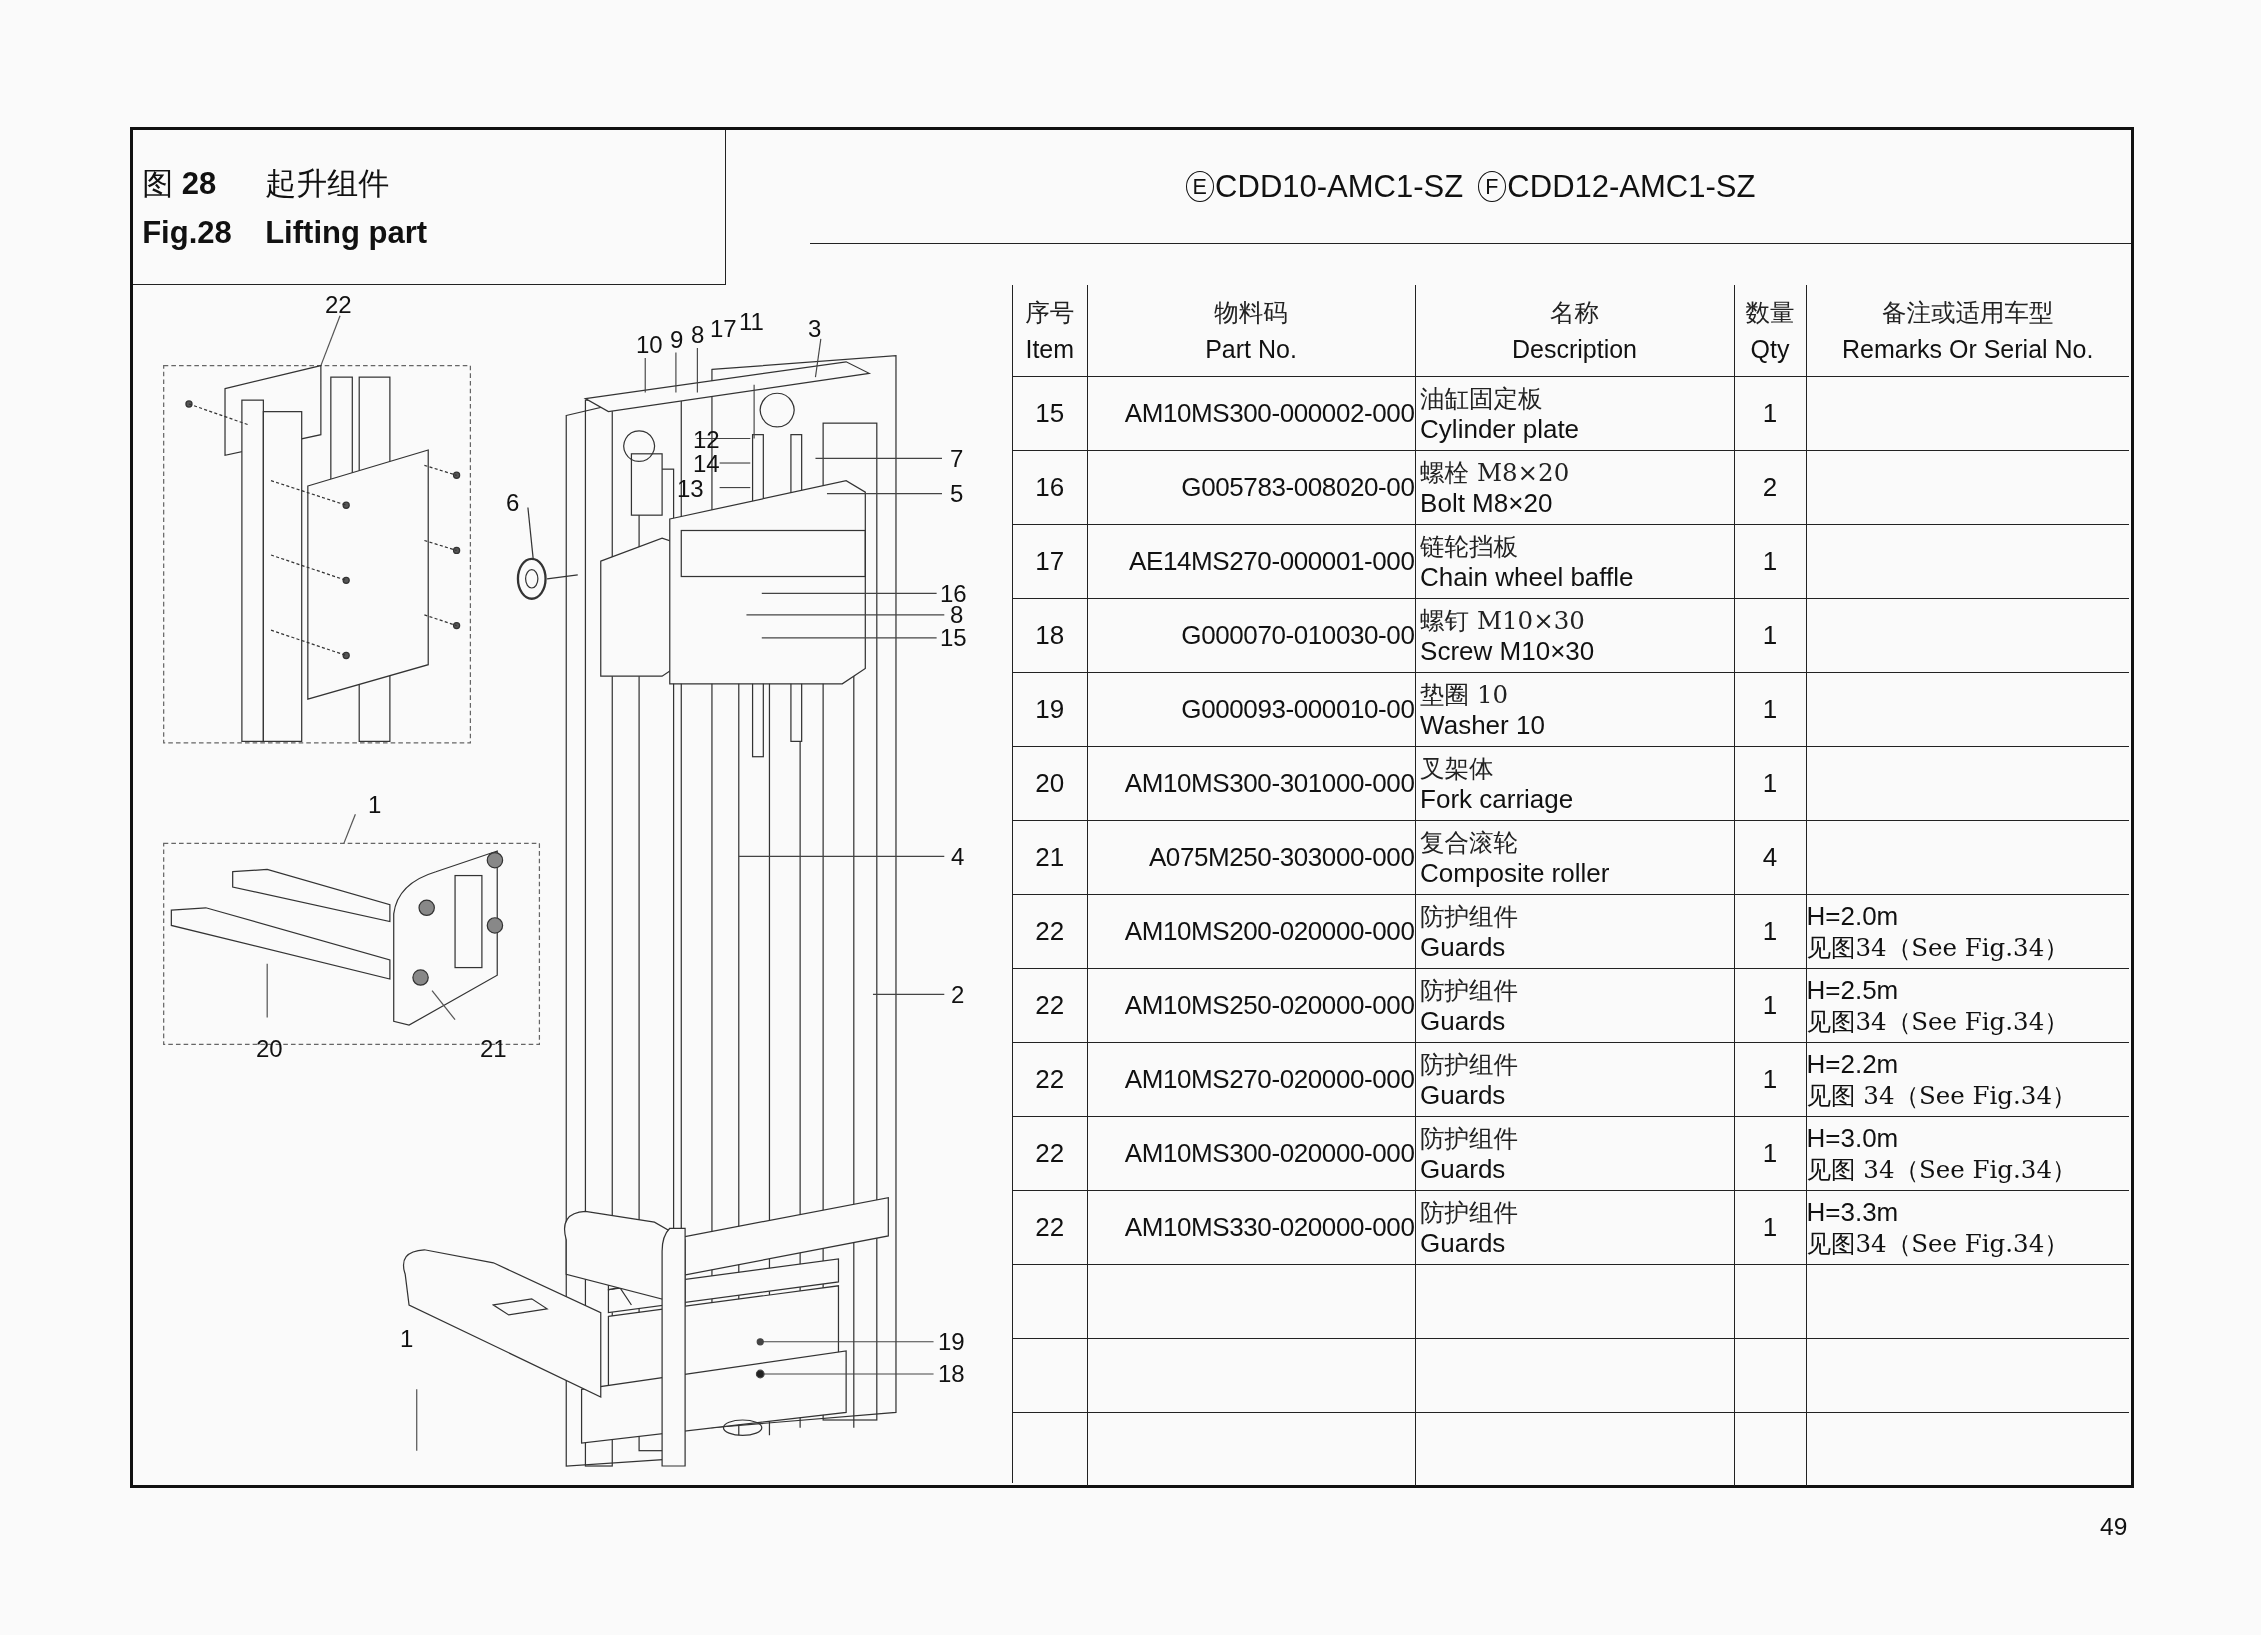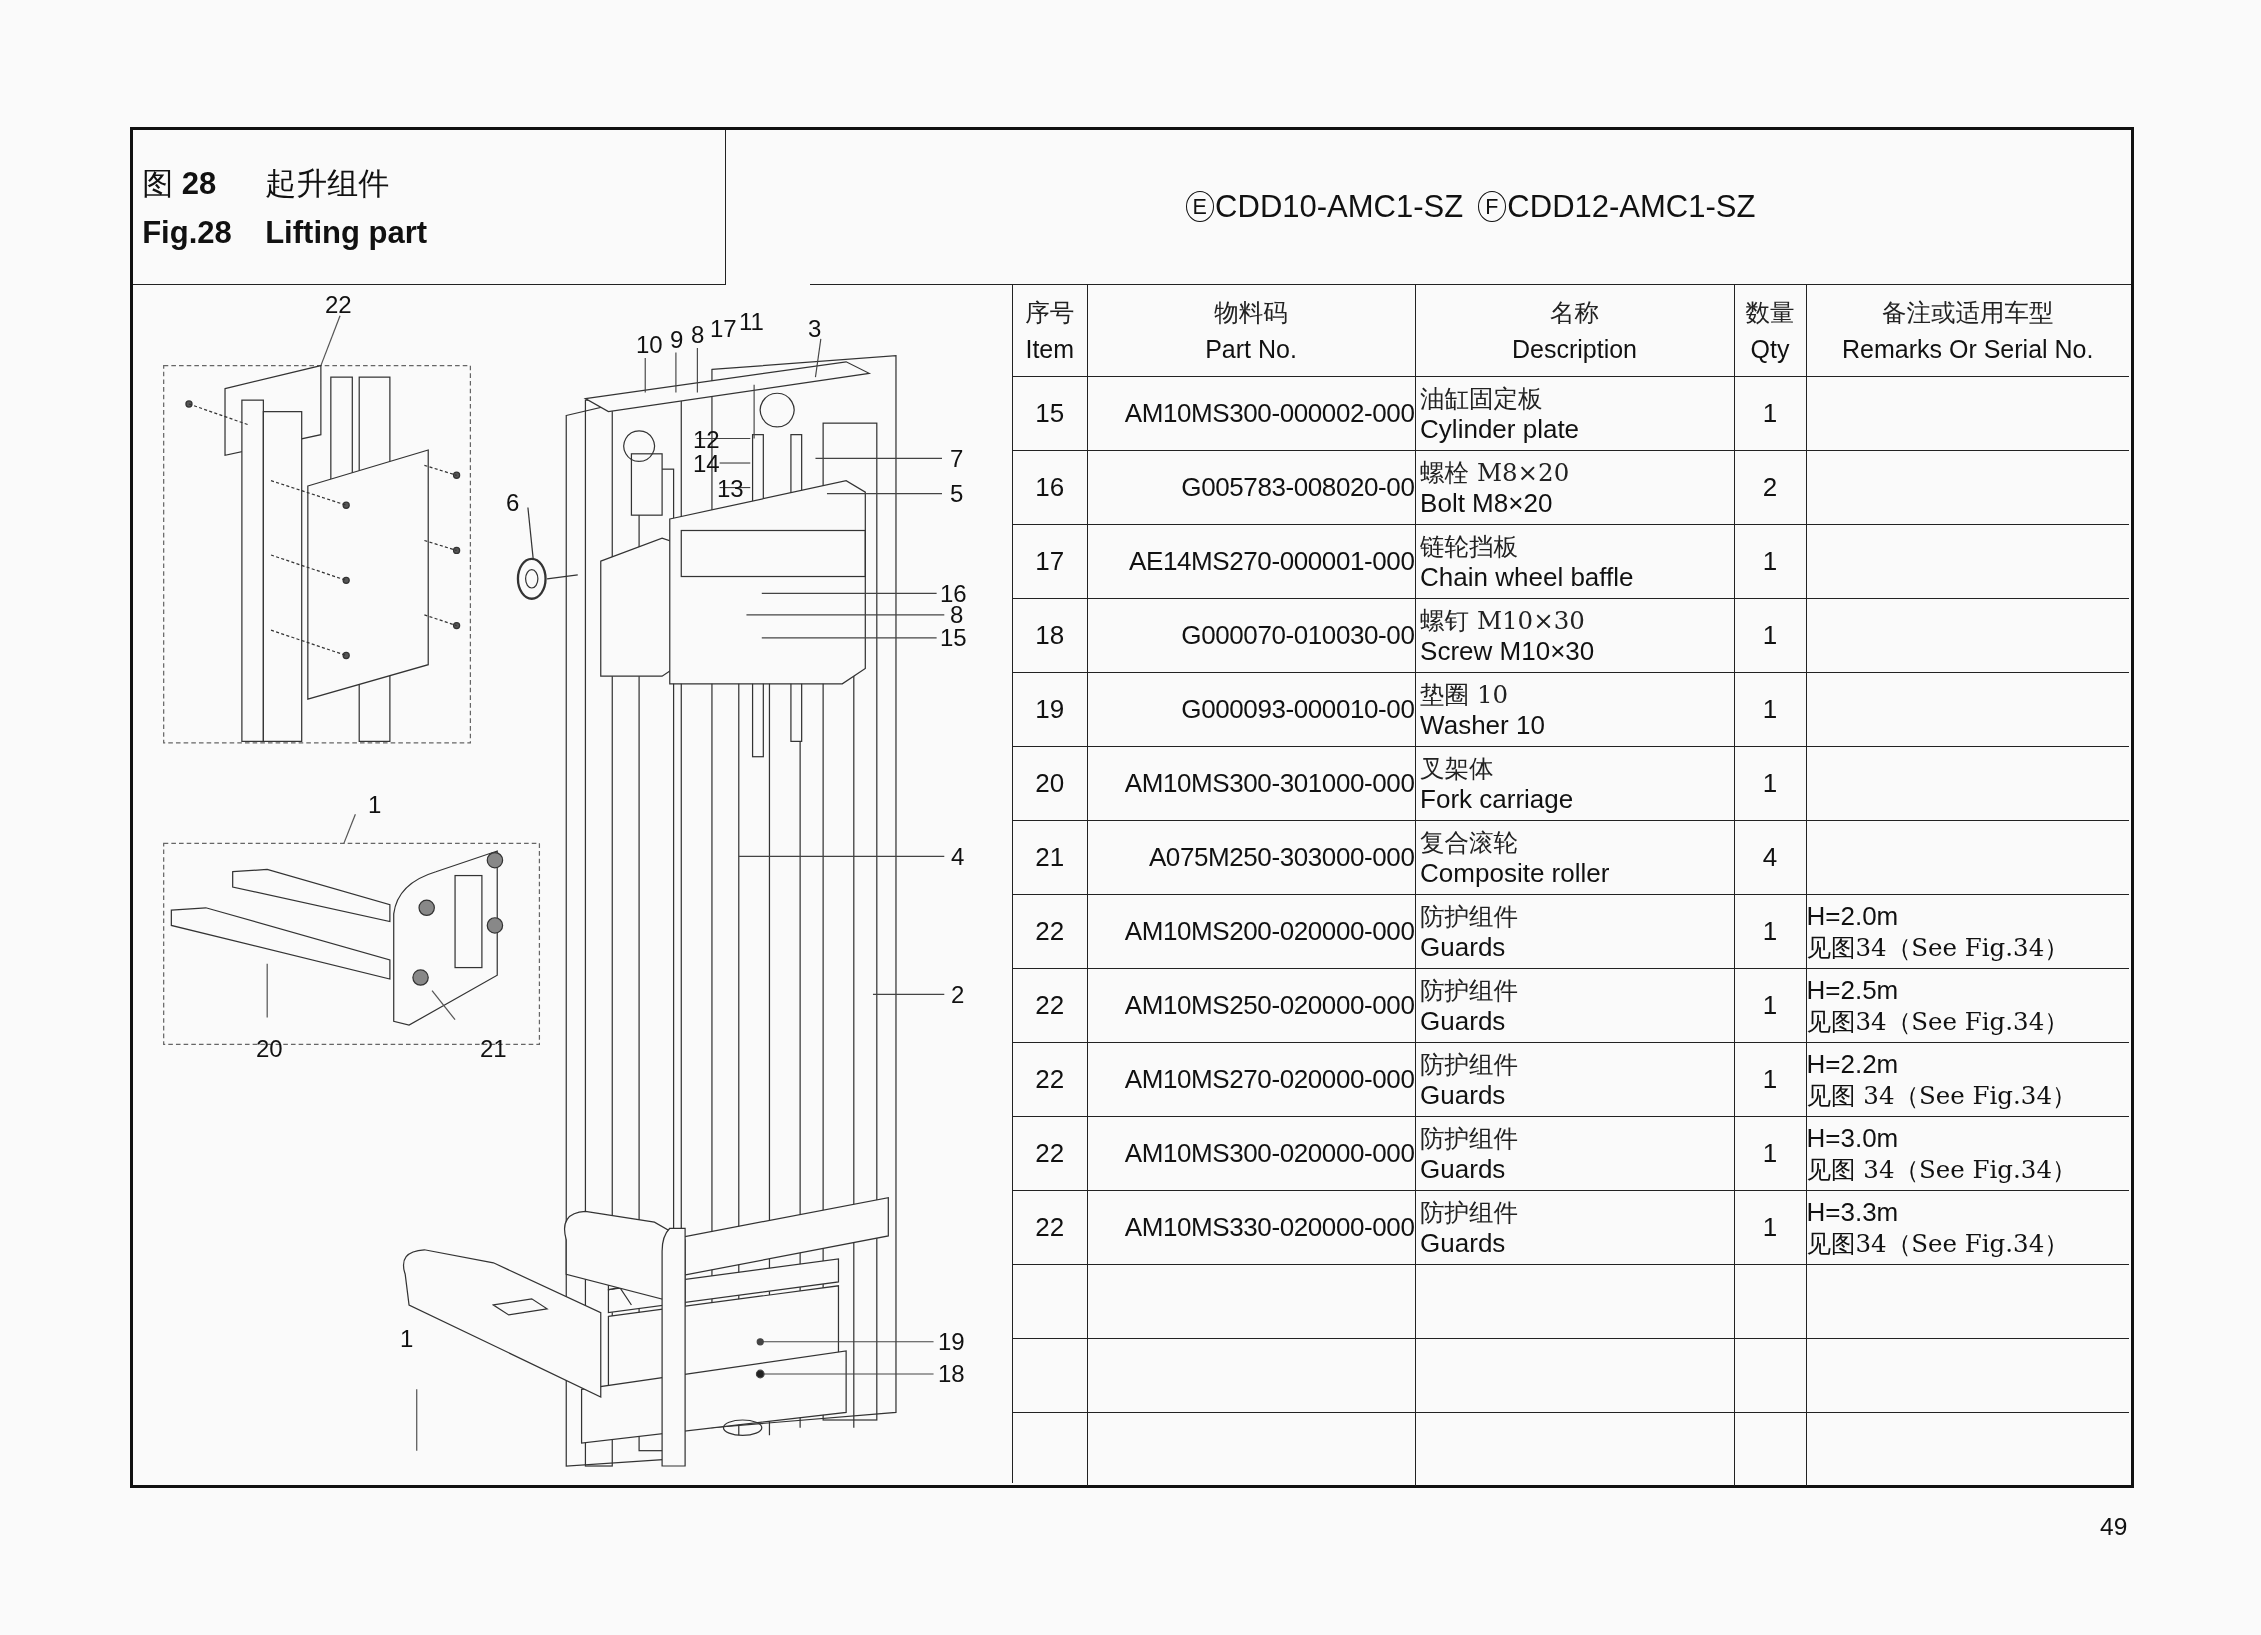--- a/index.html
+++ b/index.html
@@ -9,21 +9,21 @@
   }
   .frame {
     position:absolute; left:130px; top:127px; width:2004px; height:1361px;
     border:3.8px solid #111; box-sizing:border-box; background:#fafafa;
   }
   .hdr-left {
     position:absolute; left:0; top:0; width:593px; height:155px;
     border-right:1.5px solid #222; border-bottom:1.5px solid #222; box-sizing:border-box;
   }
   .hdr-right {
-    position:absolute; left:677px; top:0; right:0; height:155px;
+    position:absolute; left:677px; top:0; right:0; height:114px;
     border-bottom:1.5px solid #222; box-sizing:border-box;
     display:flex; align-items:center; justify-content:center;
   }
   .fig-line { position:absolute; left:9.2px; font-weight:bold; font-size:31px; line-height:1; white-space:nowrap; }
   .fig-line .num { display:inline-block; width:123px; }
   .fig-line.cn { top:38px; }
   .fig-line.cn .cnchar { font-weight:normal; font-family:"DejaVu Serif", serif; }
   .fig-line.en { top:87px; }
   .fig-line .ttl { font-weight:bold; }
   .fig-line.cn .ttl { font-weight:normal; font-family:"DejaVu Sans", sans-serif; }
@@ -203,21 +203,21 @@
     <span class="callout" style="left:347px;top:752px">21</span>
     <span class="callout" style="left:267px;top:1042px">1</span>
     <span class="callout" style="left:503px;top:48px">10</span>
     <span class="callout" style="left:537px;top:43px">9</span>
     <span class="callout" style="left:558px;top:38px">8</span>
     <span class="callout" style="left:577px;top:32px">17</span>
     <span class="callout" style="left:606px;top:24.5px">11</span>
     <span class="callout" style="left:675px;top:32px">3</span>
     <span class="callout" style="left:560px;top:143px">12</span>
     <span class="callout" style="left:560px;top:167px">14</span>
-    <span class="callout" style="left:584px;top:192px">13</span>
+    <span class="callout" style="left:544px;top:192px">13</span>
     <span class="callout" style="left:817px;top:162px">7</span>
     <span class="callout" style="left:817px;top:197px">5</span>
     <span class="callout" style="left:807px;top:297px">16</span>
     <span class="callout" style="left:817px;top:318px">8</span>
     <span class="callout" style="left:807px;top:341px">15</span>
     <span class="callout" style="left:818px;top:560px">4</span>
     <span class="callout" style="left:818px;top:698px">2</span>
     <span class="callout" style="left:805px;top:1045px">19</span>
     <span class="callout" style="left:805px;top:1077px">18</span>
   </div>

